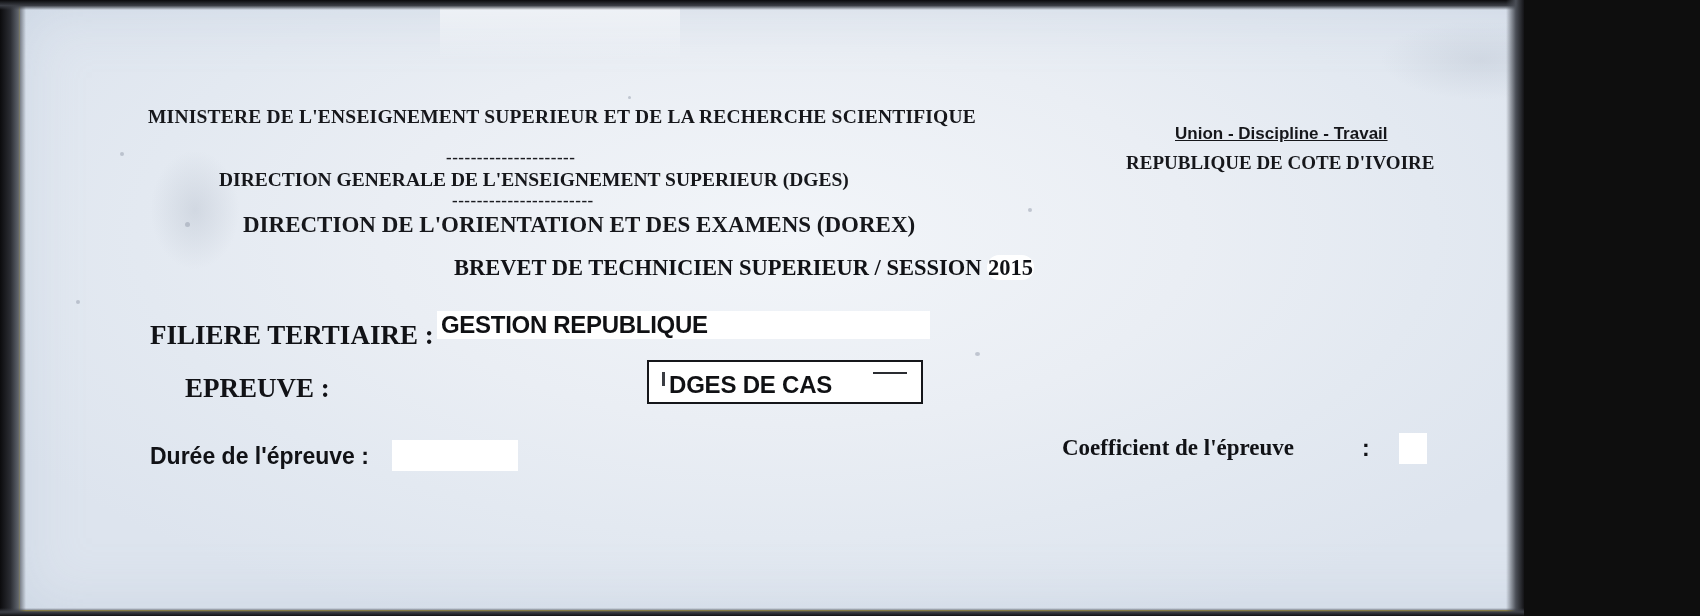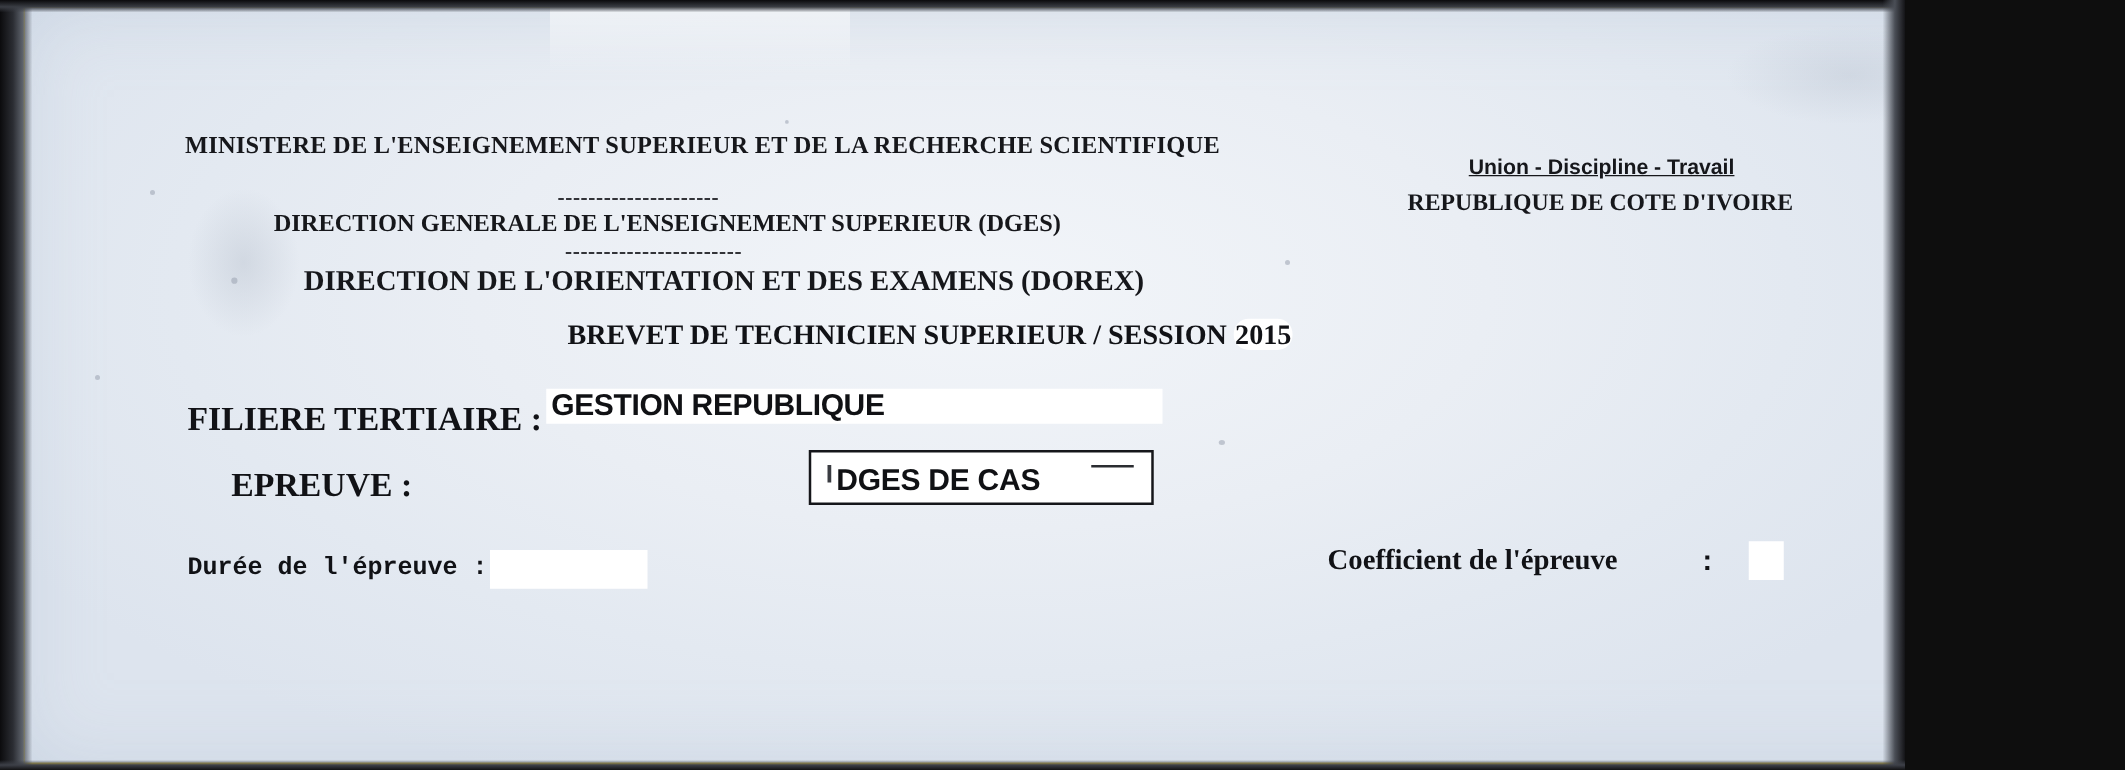--- a/index.html
+++ b/index.html
@@ -238,23 +238,23 @@
     top: 372px;
     width: 3px;
     height: 14px;
     background: #3a3c42;
   }
 
   .duree-label {
     position: absolute;
     left: 150px;
     top: 443px;
-    font-size: 20px;
-    font-weight: bold;
-    font-family: Liberation Mono, monospace;
+    font-size: 23px;
+    font-weight: bold;
+    font-family: Liberation Sans, sans-serif;
     color: #111216;
     white-space: nowrap;
   }
   .duree-blank {
     position: absolute;
     left: 392px;
     top: 440px;
     width: 126px;
     height: 31px;
     background: #ffffff;

